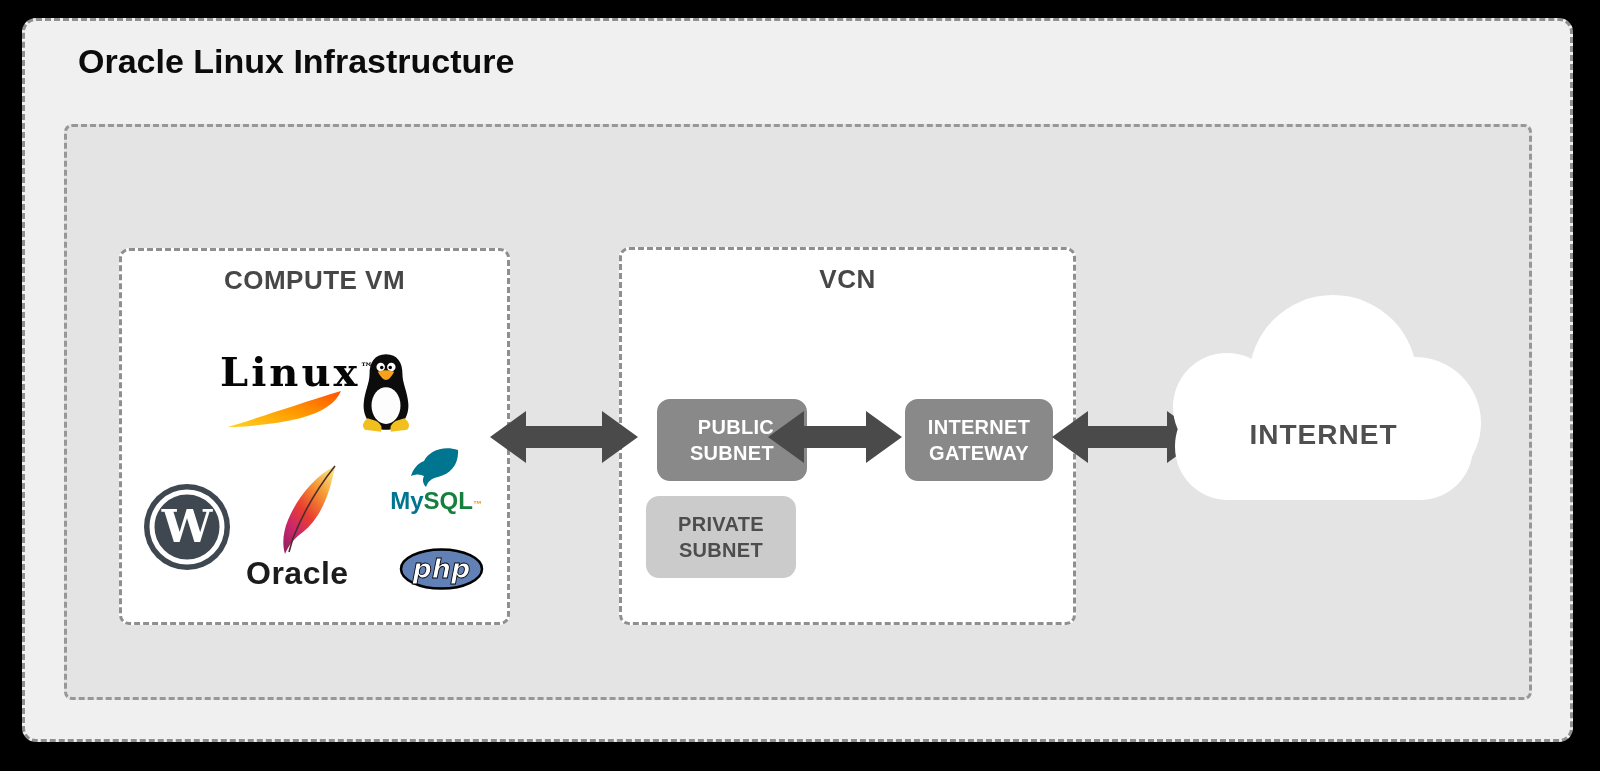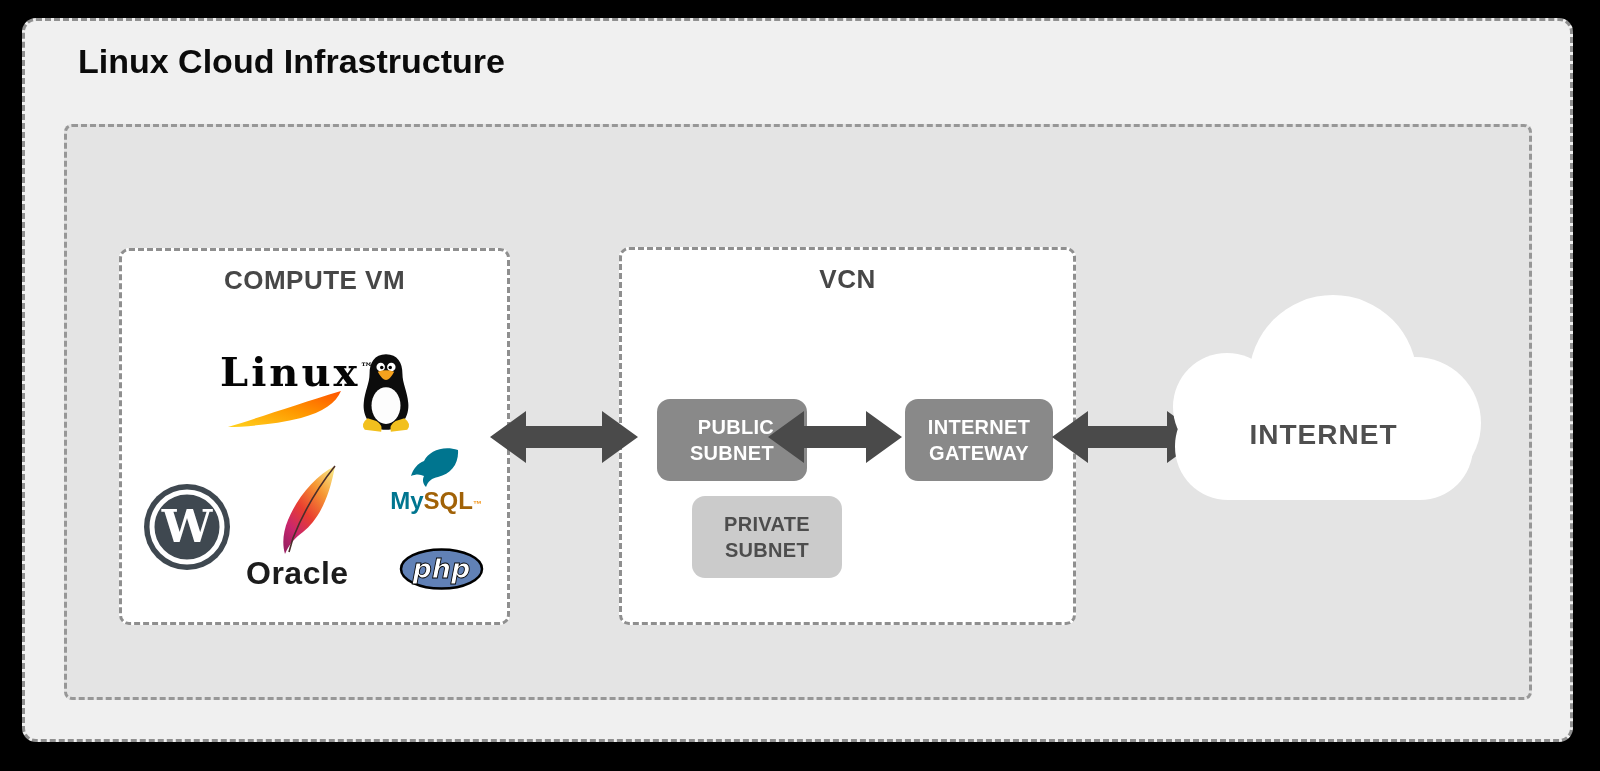--- a/index.html
+++ b/index.html
@@ -19,21 +19,21 @@
   .wbox{position:absolute;background:#fff;border:3px dashed #8f8f8f;border-radius:10px;box-sizing:border-box;}
   .compute{left:119px;top:248px;width:391px;height:377px;padding-left:28px;}
   .vcn{left:619px;top:247px;width:457px;height:378px;padding-left:23px;}
   .wbox-title{position:absolute;left:0;right:0;top:14px;text-align:center;
               font-size:26px;font-weight:700;color:#474747;letter-spacing:0.5px;}
   
   .node{position:absolute;border-radius:13px;display:flex;align-items:center;justify-content:center;
         text-align:center;font-size:20px;font-weight:700;line-height:26px;letter-spacing:0.3px;
         white-space:pre-line;}
   .node.dark{background:#898989;color:#fff;}
-  .node.light{background:#cbcbcb;color:#4d4d4d;margin-left:46px;}
+  .node.light{background:#cbcbcb;color:#4d4d4d;}
   .public-subnet{left:35px;top:149px;width:150px;height:82px;text-align:right;}
   .private-subnet{left:24px;top:246px;width:150px;height:82px;}
   .internet-gateway{left:283px;top:149px;width:148px;height:82px;}
   
   .arrow{position:absolute;top:411px;}
   
   .cloud{position:absolute;left:1165px;top:295px;}
   .internet-label{position:absolute;left:1165px;top:419px;width:317px;text-align:center;
                   font-size:28px;font-weight:700;color:#4f4f4f;letter-spacing:1px;}
   
@@ -42,30 +42,30 @@
               letter-spacing:3px;line-height:42px;}
   .linux-tm{font-size:13px;letter-spacing:0;vertical-align:14px;}
   .swoosh{display:block;margin:-4px 0 0 6px;}
   .tux{margin:4px 0 0 -16px;}
   .wp-logo{position:absolute;left:21px;top:232px;}
   .apache-feather{position:absolute;left:147px;top:213px;}
   .apache-text{position:absolute;left:124px;top:304px;font-size:32px;font-weight:700;color:#1c1c1c;letter-spacing:0.5px;}
   .mysql{position:absolute;left:272px;top:196px;width:84px;display:flex;flex-direction:column;align-items:center;}
   .mysql-text{font-size:24px;font-weight:700;margin-top:-2px;}
   .mysql-my{color:#00758f;}
-  .mysql-sql{color:#a16207;}
+  .mysql-sql{color:#15803d;}
   .mysql-tm{font-size:9px;color:#f29111;vertical-align:2px;}
   .php-logo{position:absolute;left:277px;top:296px;}
 </style>
 </head>
 <body>
 
 <div class="page">
   <div class="oci"></div>
-  <div class="oci-title">Linux Cloud Infrastructure</div>
+  <div class="oci-title">Oracle Linux Infrastructure</div>
 
   <div class="ad"></div>
 
   <div class="wbox compute">
     <div class="wbox-title">COMPUTE VM</div>
 
     <div class="linux">
       <div>
         <div class="linux-text"><span>Linux</span><span class="linux-tm">™</span></div>
         <svg class="swoosh" width="118" height="40" viewBox="0 0 118 40">

